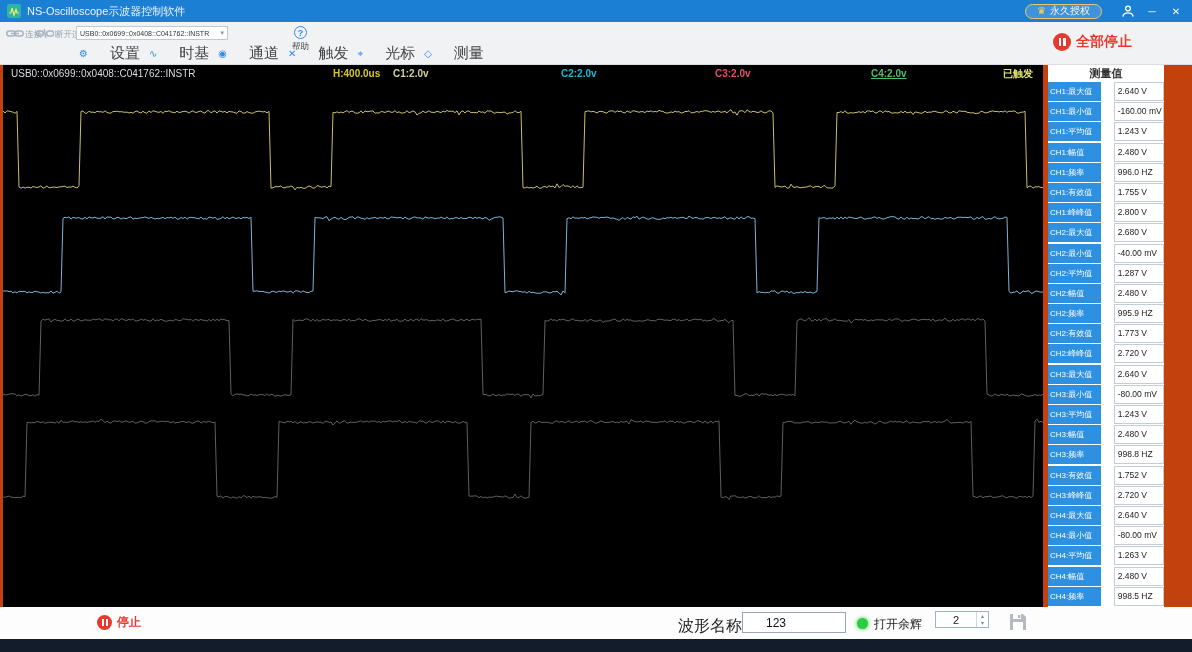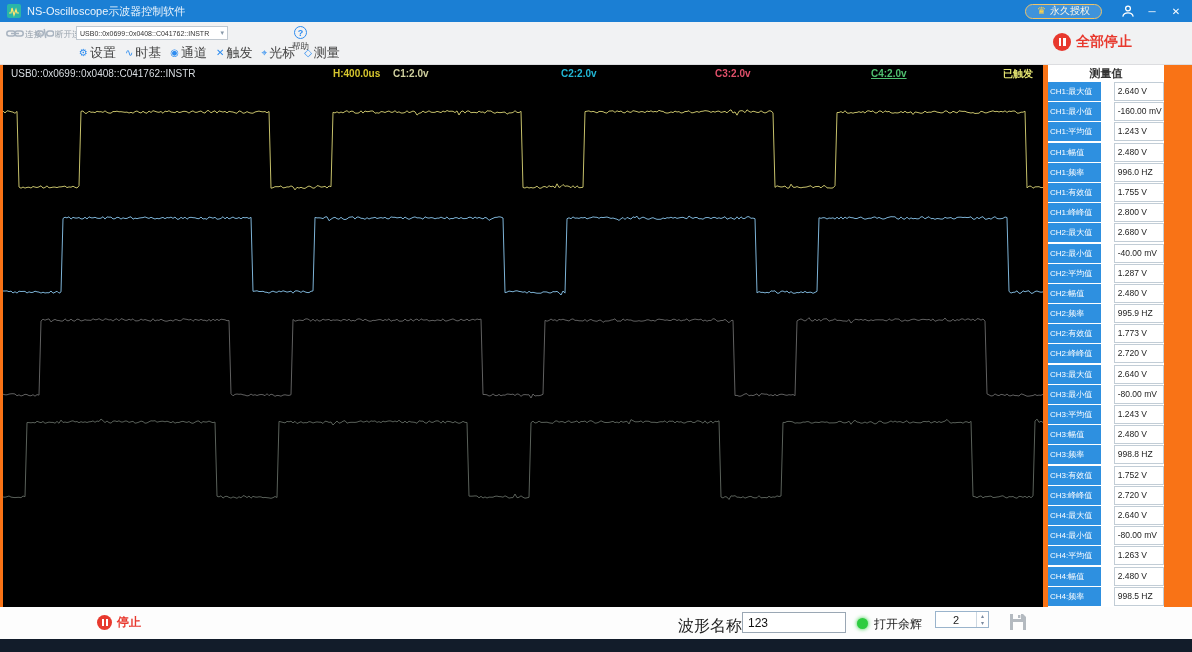--- a/index.html
+++ b/index.html
@@ -1,18 +1,18 @@
 <!DOCTYPE html>
 <html style="--titlebar: #1b7fd4; --tab_active_bg: #1a2634; --accent: #2d8cf0; --stop_red: #e8392e; --timebase_yellow: #d6c62e; --trigger_yellow: #e3e370; --panel_label_blue: #2e90e0; --persist_green: #2ecc40;"><head>
 <meta charset="utf-8">
 <style>
   * { margin:0; padding:0; box-sizing:border-box; }
   html,body { width:1192px; height:652px; overflow:hidden;
     font-family:"Liberation Sans","DejaVu Sans",sans-serif; background:#fff; }
-  .app { position:relative; width:1192px; height:652px; background:#f97316; overflow:hidden; }
+  .app { position:relative; width:1192px; height:652px; background:#c2410c; overflow:hidden; }
 
   
   .titlebar { position:absolute; top:0; left:0; right:0; height:22px;
     background:var(--titlebar,#1b7fd4); display:flex; align-items:center; color:#fff; }
   .app-icon { margin:0 6px 0 7px; display:inline-flex; }
   .app-title { font-size:11px; color:#eaf3fb; }
   .tabs { position:absolute; left:425px; top:0; height:22px; display:flex; }
   .tab { padding:0 14px; line-height:22px; font-size:11px; color:#d5e7f7; cursor:pointer; white-space:nowrap; }
   .tab.active { background:var(--tab_active_bg,#1a2634); color:#fff; }
   .tb-spacer { flex:1; }
@@ -31,21 +31,21 @@
     align-items:center; gap:1px; cursor:pointer; }
   .tool-v-label { font-size:8.5px; color:#9aa4ae; white-space:nowrap; }
   .device-group { position:absolute; left:76px; top:4px; }
   .device-select { width:152px; height:14px; border:1px solid #c0c8d0; background:#fff;
     display:flex; align-items:center; padding:0 3px; cursor:pointer; }
   .device-text { font-size:7px; color:#333; white-space:nowrap; overflow:hidden; flex:1; }
   .caret { font-size:7px; color:#8898a8; }
   .tool-row { display:flex; gap:3px; margin-top:3px; }
   .tool-btn { display:flex; align-items:center; gap:2px; padding:1px 3px; cursor:pointer; }
   .tb-glyph { color:var(--accent,#2d8cf0); font-size:10px; line-height:10px; }
-  .tool-btn span:last-child { font-size:13px; color:#444; white-space:nowrap; }
+  .tool-btn span:last-child { font-size:15px; color:#444; white-space:nowrap;margin-left:20px; }
   .help { position:absolute; left:292px; top:4px; display:flex; flex-direction:column;
     align-items:center; gap:2px; cursor:pointer; }
   .help-q { width:13px; height:13px; border-radius:50%; border:1.5px solid var(--accent,#2d8cf0);
     color:var(--accent,#2d8cf0); font-size:9px; font-weight:bold; display:flex;
     align-items:center; justify-content:center; }
   .help .tool-v-label { color:#444; }
   .stop-all { position:absolute; right:60px; top:11px; display:flex; align-items:center;
     gap:5px; cursor:pointer; }
   .pause-circle { width:18px; height:18px; border-radius:50%; background:var(--stop_red,#e8392e);
     display:inline-flex; align-items:center; justify-content:center; gap:2px; flex:none; }
@@ -74,21 +74,21 @@
   .mvalue { width:55px; background:#fff; border:1px solid #c2cdd6; color:#222;
     font-size:8.5px; line-height:17px; padding-left:3px; white-space:nowrap; overflow:hidden; }
 
   
   .footer { position:absolute; left:0; top:607px; width:1192px; height:32px; background:#fdfdfd; }
   .stop-btn { position:absolute; left:97px; top:7px; display:flex; align-items:center;
     gap:5px; cursor:pointer; }
   .stop-label { font-size:12px; font-weight:bold; color:var(--stop_red,#e8392e);font-family:Liberation Serif, serif; }
   .wf-label { position:absolute; left:678px; top:9px; font-size:16px; color:#222; }
   .wf-input { position:absolute; left:742px; top:5px; width:104px; height:21px;
-    border:1px solid #9aa7b4; background:#fff; font-size:12px; padding:0 5px;
+    border:1px solid #9aa7b4; background:#fff; font-size:12px; padding:0 23px;
     font-family:"Liberation Sans","DejaVu Sans",sans-serif; color:#111; }
   .green-dot { position:absolute; left:857px; top:11px; width:11px; height:11px; border-radius:50%;
     background:var(--persist_green,#2ecc40); box-shadow:0 0 4px var(--persist_green,#2ecc40); cursor:pointer; }
   .persist-label { position:absolute; left:874px; top:9px; font-size:12px; color:#222; }
   .spinner { position:absolute; left:935px; top:4px; width:54px; text-align:center; cursor:pointer; }
   .spin-box { border:1px solid #9ab4cc; background:#fff; height:17px; display:flex; align-items:center; }
   .spin-val { flex:1; font-size:11px; color:#222; }
   .spin-arrows { width:12px; height:100%; border-left:1px solid #cdd8e2; display:flex;
     flex-direction:column; justify-content:center; line-height:7px; font-size:6px; color:#7a8aa0; }
   .spin-caption { font-size:8px; color:#667080; margin-top:15px; }

